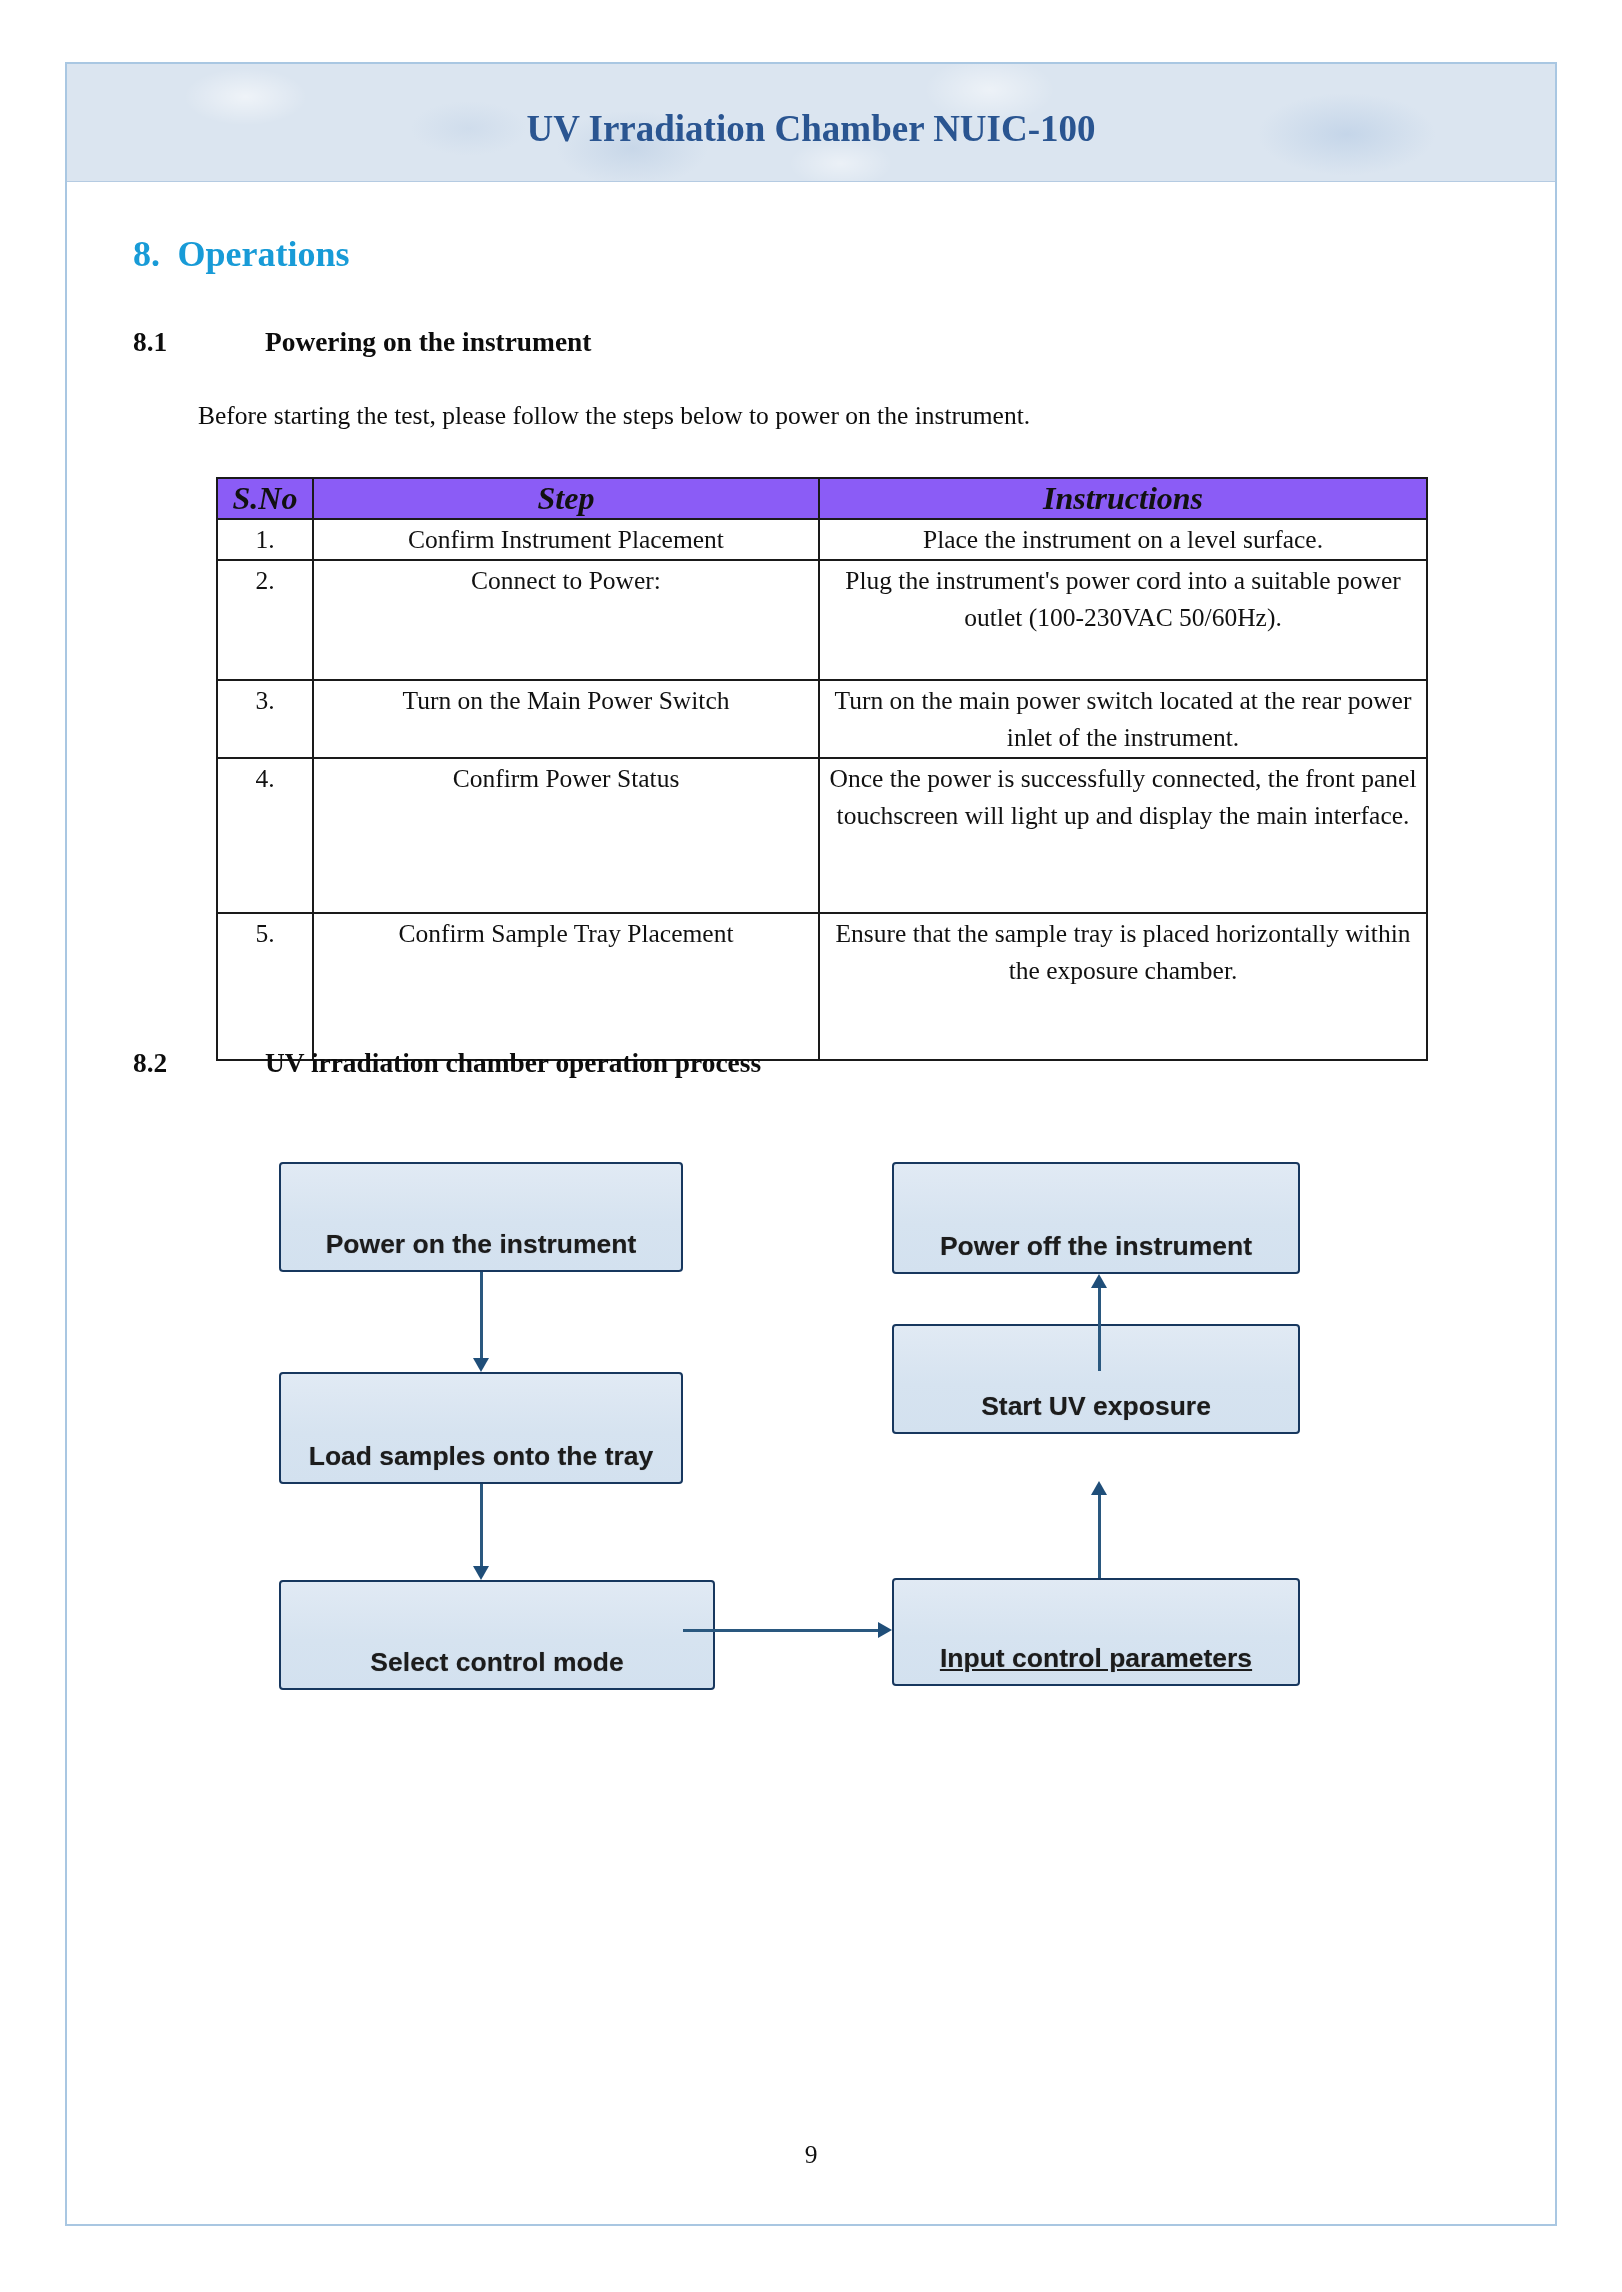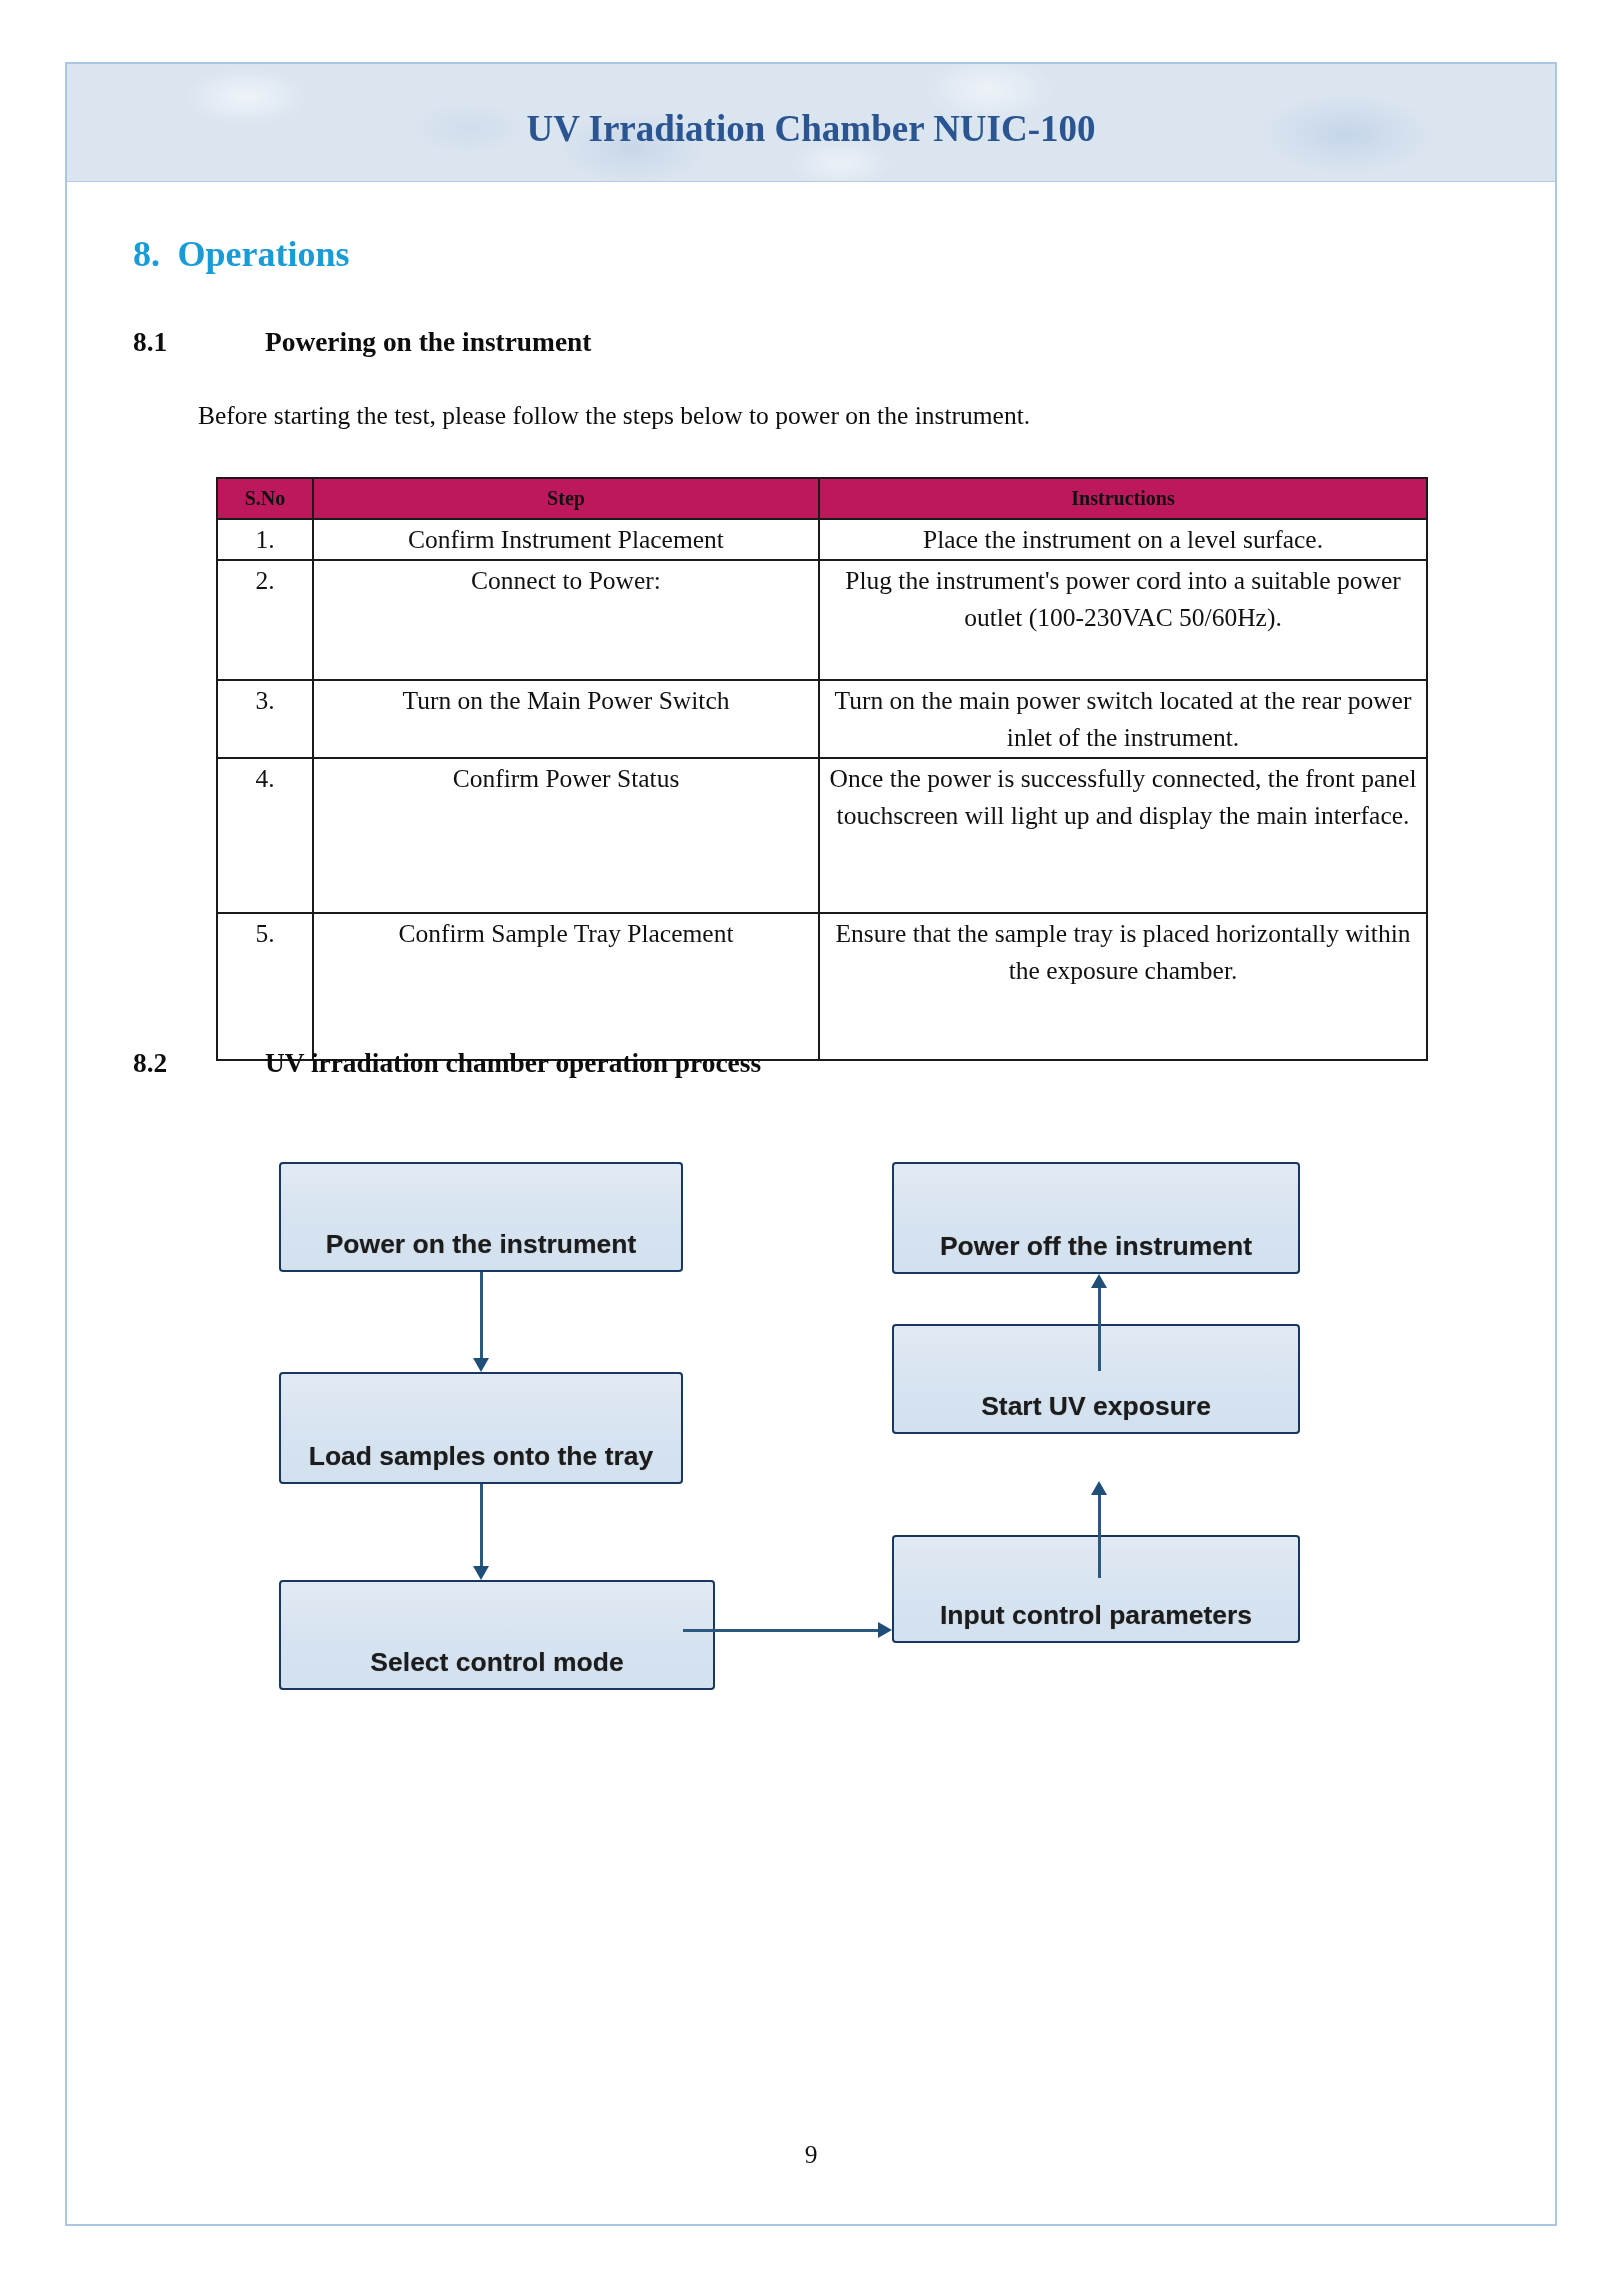--- a/index.html
+++ b/index.html
@@ -77,23 +77,24 @@
   table.steps col.c-step { width: 506px; }
   table.steps col.c-instr { width: 608px; }
   table.steps th, table.steps td {
     border: 2px solid #1a1a1a;
     text-align: center;
     vertical-align: top;
     line-height: 37px;
     padding: 1px 7.8px;
   }
   table.steps th {
-    background: #be185d;
-    font-size: 20px;
+    background: #8b5cf6;
+    font-size: 32px;
     height: 39px;
+    font-style: italic;
   }
   tr.r1 td { height: 40px; }
   tr.r2 td { height: 120px; }
   tr.r3 td { height: 78px; }
   tr.r4 td { height: 155px; }
   tr.r5 td { height: 147px; }
 
   
   .flow-box {
     position: absolute;
@@ -109,21 +110,21 @@
     color: #1c1c1c;
     text-shadow: 0 0 1px rgba(20,20,20,0.35);
     padding-bottom: 9.8px;
     white-space: nowrap;
   }
   .b1 { left: 212px; top: 1098px; width: 404px; height: 110px; }
   .b2 { left: 212px; top: 1308px; width: 404px; height: 112px; }
   .b3 { left: 212px; top: 1516px; width: 436px; height: 110px; }
   .b4 { left: 825px; top: 1098px; width: 408px; height: 112px; }
   .b5 { left: 825px; top: 1260px; width: 408px; height: 110px; }
-  .b6 { left: 825px; top: 1471px; width: 408px; height: 108px; }
+  .b6 { left: 825px; top: 1514px; width: 408px; height: 108px; text-decoration: underline; }
   .conn { position: absolute; background: #2a587f; }
   .v-line { width: 2.9px; }
   .h-line { height: 2.9px; }
   .arrow { position: absolute; width: 0; height: 0; }
   .arrow-down { border-left: 8.8px solid transparent; border-right: 8.8px solid transparent; border-top: 14.7px solid #1f4e79; }
   .arrow-up   { border-left: 8.8px solid transparent; border-right: 8.8px solid transparent; border-bottom: 14.7px solid #1f4e79; }
   .arrow-right{ border-top: 8.8px solid transparent; border-bottom: 8.8px solid transparent; border-left: 14.7px solid #1f4e79; }
 
   .page-footer {
     position: absolute;

